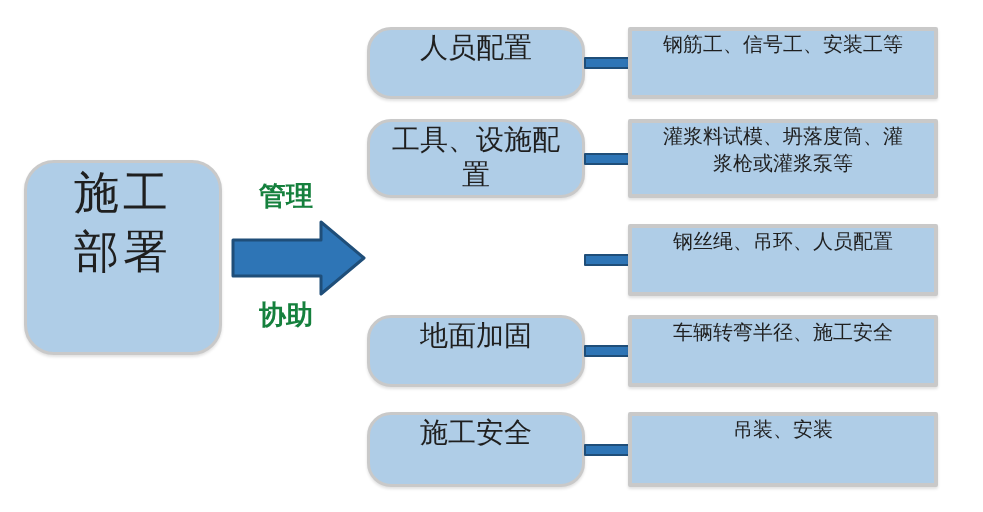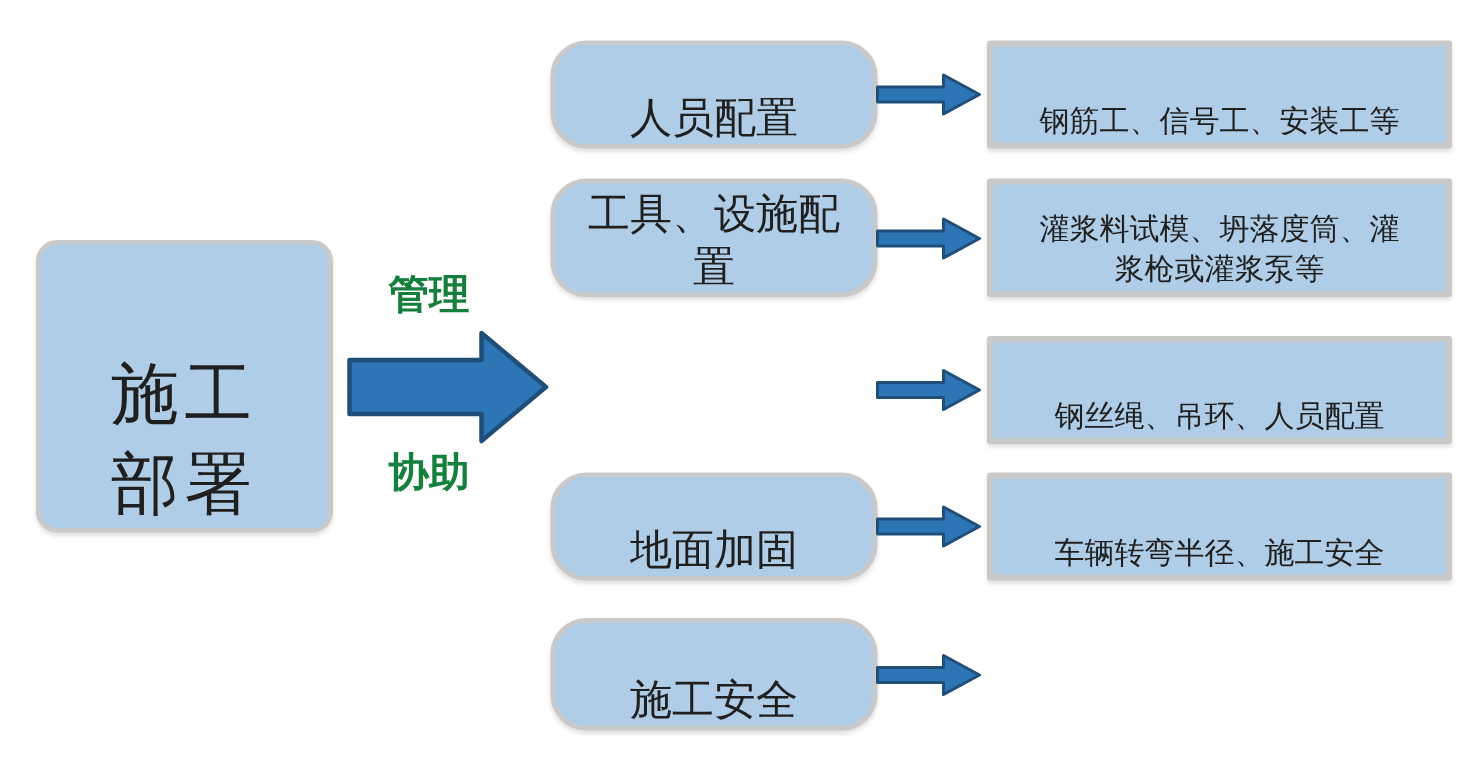--- a/index.html
+++ b/index.html
@@ -11,40 +11,40 @@
     font-family: "Liberation Sans", "DejaVu Sans", sans-serif;
     color: #1f1f1f;
     overflow: hidden;
   }
   .node {
     position: absolute;
     background: #afcde7;
     border: 3px solid #c9c9c9;
     box-sizing: border-box;
     display: flex;
-    align-items: flex-end;
+    align-items: flex-start;
     justify-content: center;
     text-align: center;
     box-shadow: 0 2px 3px rgba(0,0,0,0.12);
   }
   .root-box {
     left: 24px; top: 160px; width: 198px; height: 195px;
-    border-radius: 14px;
+    border-radius: 30px;
     font-size: 45px;
     line-height: 1.32;
     letter-spacing: 4px;
   }
   .round-box {
     left: 367px; width: 218px; height: 100%;
     border-radius: 24px;
     font-size: 28px;
     line-height: 1.25;
   }
   .rect-box {
-    left: 658px; width: 310px; height: 100%;
+    left: 628px; width: 310px; height: 100%;
     border-width: 4px;
     border-radius: 2px;
     font-size: 20px;
     line-height: 1.35;
   }
   .row { position: absolute; left: 0; width: 983px; }
   .row-1 { top: 27px;  height: 72px; }
   .row-2 { top: 119px; height: 79px; }
   .row-3 { top: 224px; height: 72px; }
   .row-4 { top: 315px; height: 72px; }
@@ -132,15 +132,18 @@
     </div>
   </div>
 
   <div class="row row-5">
     <div class="node round-box">
       <span class="pre">施工安全</span>
     </div>
     <svg class="small-arrow" width="72" height="32" viewBox="0 0 72 32">
       <polygon points="1,11 45,11 45,3 69,16 45,29 45,21 1,21" fill="#2e75b6" stroke="#1f4e79" stroke-width="2" stroke-linejoin="round"></polygon>
     </svg>
+    <div class="node rect-box">
+      <span class="pre">吊装、安装</span>
+    </div>
   </div>
 
 </div>
 
 </body></html>

